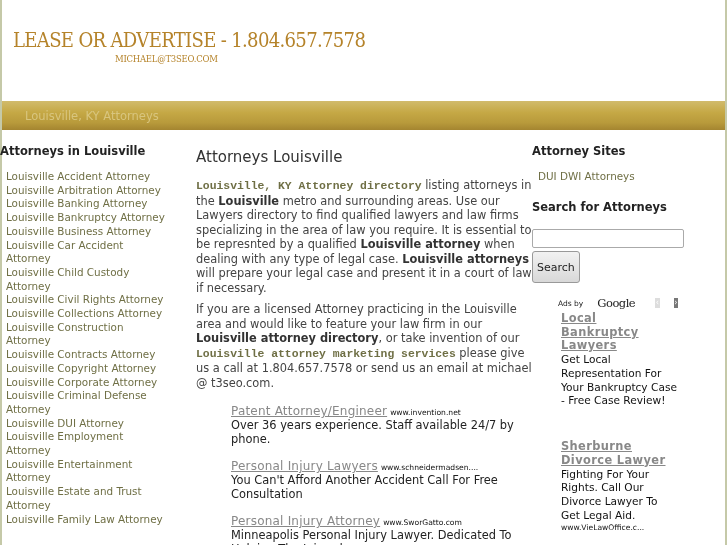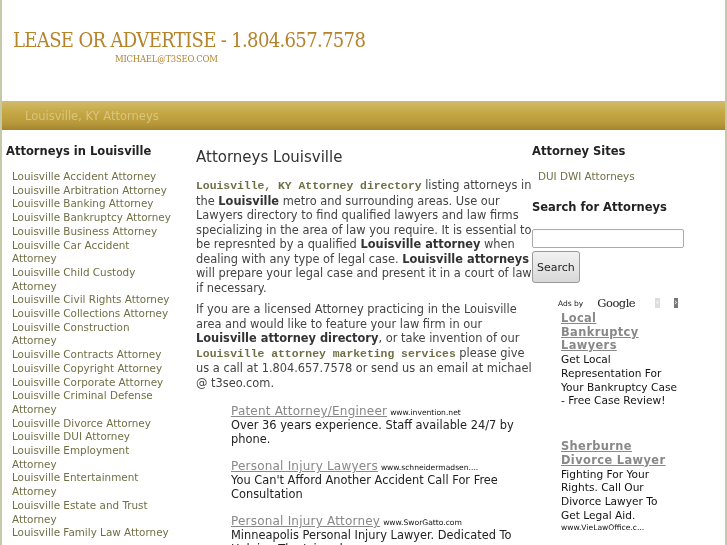--- a/index.html
+++ b/index.html
@@ -28,21 +28,21 @@
 
     .navbar {
       position: absolute; left: 2px; top: 101px; width: 723px; height: 29px;
       background: linear-gradient(to bottom, #d1bb6c 0%, #c5a845 40%, #b89a3b 75%, #a48530 100%);
       display: flex; align-items: center;
     }
     .nav-item { font-size: 11.5px; white-space: nowrap; cursor: pointer; }
     .nav-item.active { color: #d8c57e; margin-left: 23px; }
     .nav-item.normal { color: #2a2a1e; margin-left: 44px; }
 
-    .left-col { position: absolute; left: 6px; top: 144px; width: 170px; }
+    .left-col { position: absolute; left: 0; top: 144px; width: 170px; }
     .side-heading { font-size: 11.5px; color: #222; margin-bottom: 12px; white-space: nowrap; }
     .left-list { list-style: none; padding-left: 6px; }
     .left-list li { font-size: 10.4px; line-height: 13.7px; color: #6f6f45; cursor: pointer; }
 
     .main-col { position: absolute; left: 196px; top: 148px; width: 338px; }
     .main-title { font-size: 15px; color: #333; margin-bottom: 12px; font-weight: normal; }
     .para { font-size: 11.4px; line-height: 14.5px; color: #444; margin-bottom: 7px; }
     .para .hl-link { color: #6f6f45; font-weight: bold; font-family: Liberation Mono, monospace; }
     .para .hl-bold { color: #333; font-weight: bold; }
 
@@ -105,21 +105,20 @@
     <li>Louisville Business Attorney</li>
     <li>Louisville Car Accident Attorney</li>
     <li>Louisville Child Custody Attorney</li>
     <li>Louisville Civil Rights Attorney</li>
     <li>Louisville Collections Attorney</li>
     <li>Louisville Construction Attorney</li>
     <li>Louisville Contracts Attorney</li>
     <li>Louisville Copyright Attorney</li>
     <li>Louisville Corporate Attorney</li>
     <li>Louisville Criminal Defense Attorney</li>
-    <li>Louisville Divorce Attorney</li>
     <li>Louisville DUI Attorney</li>
     <li>Louisville Employment Attorney</li>
     <li>Louisville Entertainment Attorney</li>
     <li>Louisville Estate and Trust Attorney</li>
     <li>Louisville Family Law Attorney</li>
   </ul>
 </aside>
 
 <main class="main-col">
   <h1 class="main-title">Attorneys Louisville</h1>

